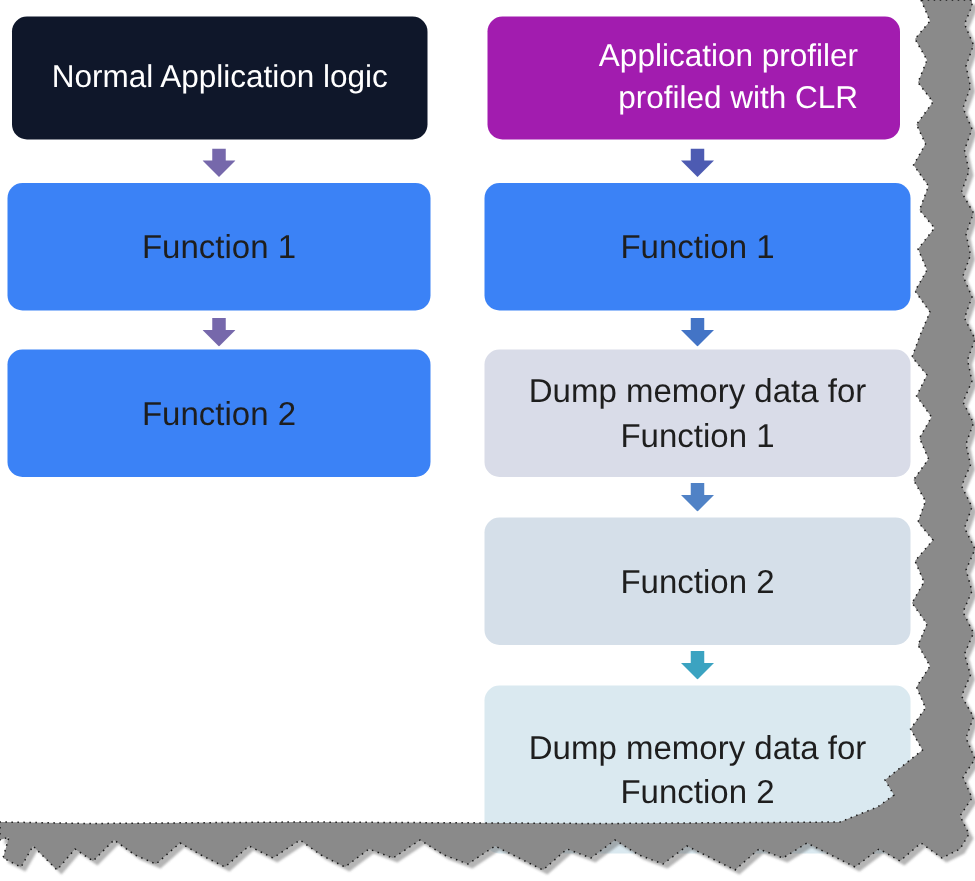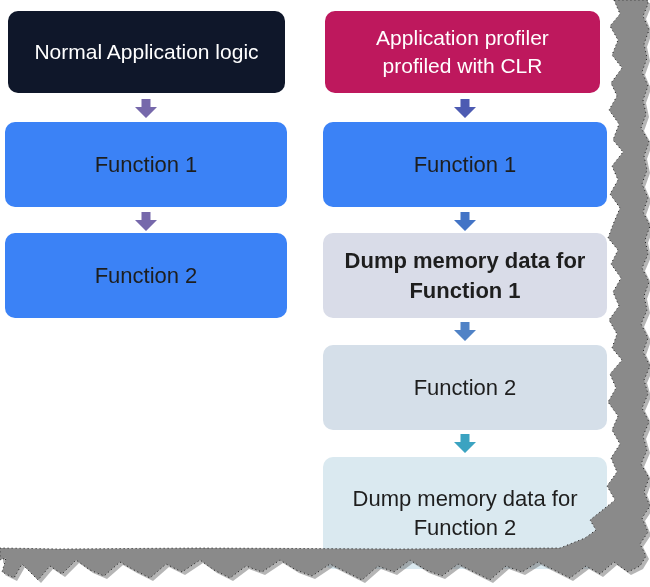--- a/index.html
+++ b/index.html
@@ -25,21 +25,21 @@
     color: #ffffff;
     font-size: 21px;
   }
   .body-box {
     color: #1e1e1e;
     font-size: 22px;
     padding: 0 20px;
   }
   
   .c-hdr-purple { background: #0f172a; }
-  .c-hdr-teal   { background: #be185d; }
+  .c-hdr-teal   { background: #a21caf; text-align: right; }
   .c-lavender   { background: #3b82f6; justify-content: center; }
   .c-bluegray   { background: #d9dce8; }
   .c-steel      { background: #d5dfe9; }
   .c-cyan       { background: #dae9f0; }
 
   .arrow {
     position: absolute;
     width: 22px;
     height: 19px;
   }
@@ -84,21 +84,21 @@
   </svg>
 
   <div class="box body-box c-lavender" style="left:323px; top:122px; width:284px; height:85px;">
     <span>Function 1</span>
   </div>
 
   <svg class="arrow" style="left:454px; top:212px;" viewBox="0 0 22 19">
     <polygon points="6.5,0 15.5,0 15.5,8 22,8 11,19 0,8 6.5,8" fill="#4374c6"></polygon>
   </svg>
 
-  <div class="box body-box c-bluegray" style="left:323px; top:233px; width:284px; height:85px;font-weight:bold;">
+  <div class="box body-box c-bluegray" style="left:323px; top:233px; width:284px; height:85px;">
     <span>Dump memory data for Function 1</span>
   </div>
 
   <svg class="arrow" style="left:454px; top:322px;" viewBox="0 0 22 19">
     <polygon points="6.5,0 15.5,0 15.5,8 22,8 11,19 0,8 6.5,8" fill="#5082c6"></polygon>
   </svg>
 
   <div class="box body-box c-steel" style="left:323px; top:345px; width:284px; height:85px;">
     <span>Function 2</span>
   </div>

